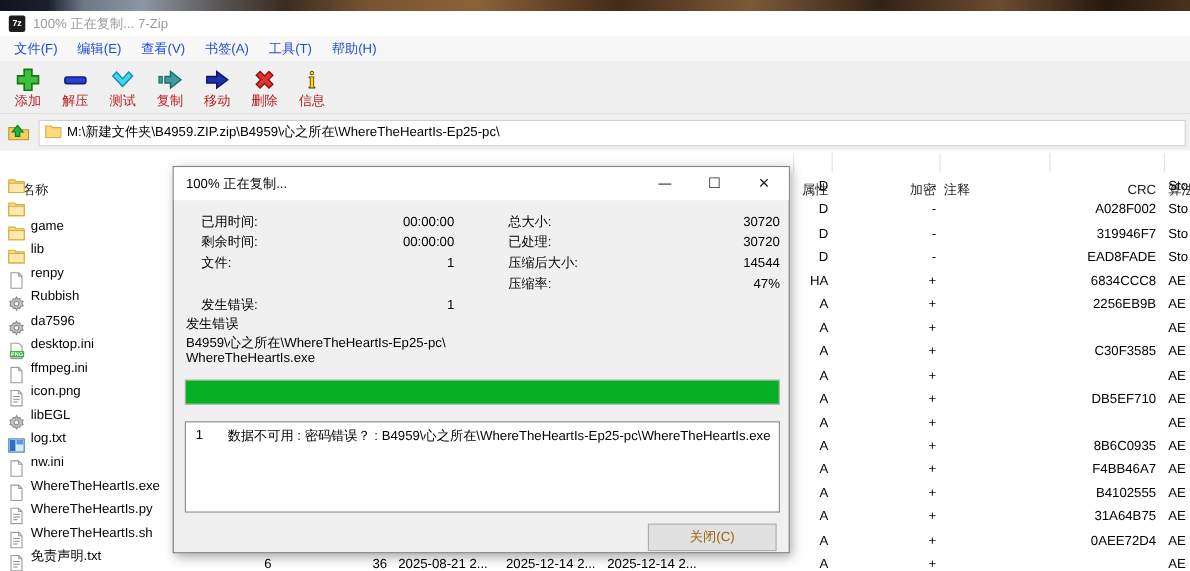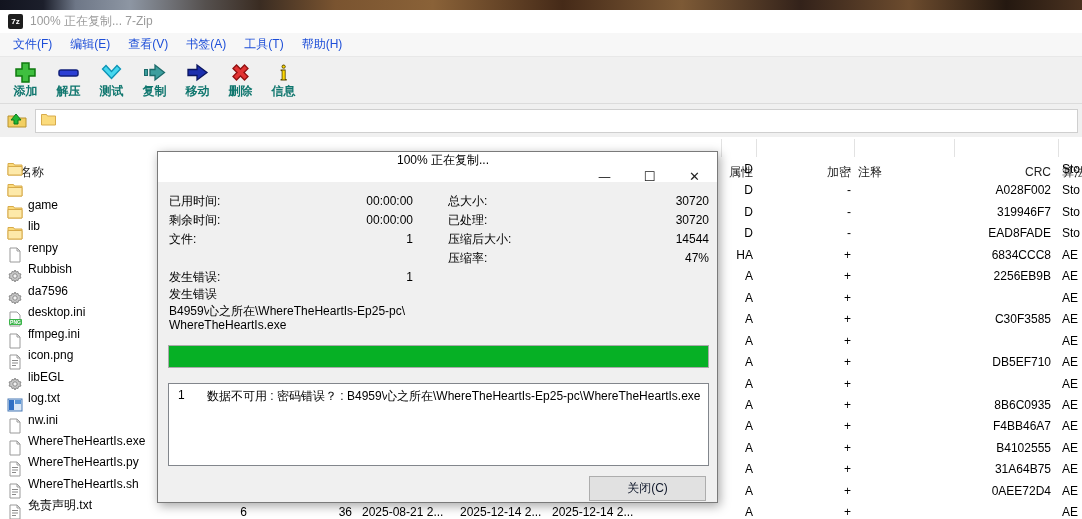--- a/index.html
+++ b/index.html
@@ -14,21 +14,21 @@
   
   #app-window { position:absolute; left:0; top:10px; width:1082px; height:509px; background:#fff; }
   #titlebar { position:absolute; left:0; top:0; width:100%; height:23px; background:#ffffff; display:flex; align-items:center; padding-left:8px; }
   #app-icon { width:15px; height:15px; background:#1d1d1d; color:#fff; font-size:8px; font-weight:bold; display:flex; align-items:center; justify-content:center; border-radius:2px; margin-right:7px; }
   #window-title { color:#9b9b9b; font-size:12px; }
   #menubar { position:absolute; left:0; top:23px; width:100%; height:24px; background:#f7f7f7; display:flex; align-items:center; padding-left:4px; border-bottom:1px solid #e8e8e8; }
   .menu-item { padding:0 9px; line-height:23px; color:#1d4ed8; cursor:default; }
   #toolbar { position:absolute; left:0; top:47px; width:100%; height:47px; background:#f0f0f0; display:flex; align-items:flex-start; padding:3px 0 0 4px; border-bottom:1px solid #dcdcdc; }
   .tool-btn { width:43px; height:42px; display:flex; flex-direction:column; align-items:center; justify-content:flex-start; }
   .tool-icon { width:24px; height:24px; display:flex; align-items:center; justify-content:center; }
-  .tool-label { font-size:12px; color:#0f766e; line-height:14px;font-weight:bold; }
+  .tool-label { font-size:12px; color:#b91c1c; line-height:14px; }
   #addressbar { position:absolute; left:0; top:94px; width:100%; height:33px; background:#f0f0f0; display:flex; align-items:center; padding:0 4px; }
   #up-button { width:26px; height:24px; display:flex; align-items:center; justify-content:center; margin-right:5px; }
   #address-input { flex:1; height:24px; background:#fff; border:1px solid #cfcfcf; display:flex; align-items:center; padding:0 5px; overflow:hidden; white-space:nowrap; }
   #address-input .path-text { margin-left:5px; }
 
   
   #list-area { position:absolute; left:0; top:127px; width:1082px; height:392px; background:#fff; }
   #list-header { position:absolute; left:0; top:0; width:1082px; height:22px; background:#fff; }
   .hdr { position:absolute; top:0; line-height:22px; color:#1d1d1d; cursor:default;margin-top:24px; }
   .hsep { position:absolute; top:2px; height:18px; width:1px; background:#e2e2e2; }
@@ -37,38 +37,38 @@
   .ficon { position:absolute; left:7px; top:2px; width:16px; height:16px; }
   .ficon svg { display:block; }
   .fname { position:absolute; left:28px; top:0; white-space:nowrap;margin-top:36px; }
   .cell { position:absolute; top:0; white-space:nowrap; }
   .c-attr { right:329px; } .c-enc { right:231px; } .c-crc { right:31px; } .c-method { left:1062px; }
   .c-size { right:835px; } .c-packed { right:730px; }
   .c-modified { left:362px; } .c-created { left:460px; } .c-accessed { left:552px; }
 
   
   #dialog { position:absolute; left:157px; top:141px; width:561px; height:352px; background:#f0f0f0; border:1px solid #7a7a7a; box-shadow:2px 3px 10px rgba(0,0,0,0.35); z-index:10; }
-  #dialog-titlebar { position:absolute; left:0; top:0; width:100%; height:30px; background:#ffffff; display:flex; align-items:center;flex-direction:column; }
+  #dialog-titlebar { position:absolute; left:0; top:0; width:100%; height:30px; background:#ffffff; display:flex; align-items:center; }
   #dialog-title { margin-left:11px; color:#000; }
   #dialog-caption { margin-left:auto; display:flex; height:100%; }
   .cap-btn { width:45px; height:100%; display:flex; align-items:center; justify-content:center; font-size:13px; color:#222; font-family:"DejaVu Sans",sans-serif; }
   .stat-col { position:absolute; top:40px; }
   #stats-left  { left:11px;  width:244px; }
   #stats-right { left:290px; width:261px; }
-  .stat-line { position:relative; height:19px; line-height:19px; }
+  .stat-line { position:relative; height:19px; line-height:19px;margin-left:14px; }
   .stat-label { position:absolute; left:0; }
   .stat-value { position:absolute; right:0; }
   #extract-status { position:absolute; left:11px; top:134px; }
   #current-path { position:absolute; left:11px; top:152px; line-height:14px; white-space:pre; }
   #progress-track { position:absolute; left:10px; top:193px; width:541px; height:23px; background:#e6e6e6; border:1px solid #aaaaaa; }
   #progress-fill { height:100%; width:0; }
   #error-box { position:absolute; left:10px; top:231px; width:541px; height:83px; background:#fff; border:1px solid #82868c; overflow:hidden; }
   #error-count { position:absolute; left:9px; top:4px; }
   #error-message { position:absolute; left:38px; top:4px; white-space:nowrap; }
-  #close-button { position:absolute; left:431px; top:324px; width:117px; height:25px; background:#e1e1e1; border:1px solid #adadad; display:flex; align-items:center; justify-content:center; color:#0f172a; }
+  #close-button { position:absolute; left:431px; top:324px; width:117px; height:25px; background:#e1e1e1; border:1px solid #adadad; display:flex; align-items:center; justify-content:center; color:#a16207; }
 </style>
 </head>
 <body>
 
 <div id="stage">
   <div id="desktop-strip"></div>
 
   <div id="app-window">
 
     <div id="titlebar">
@@ -153,20 +153,21 @@
             <path d="M7 10v4h4v-4h3L9 4 4 10z" fill="#1fb635" stroke="#0b7a1c" stroke-width="1"></path>
           </svg>
         </span>
       </div>
       <div id="address-input">
         <span>
           <svg width="15" height="13" viewBox="0 0 15 13">
             <path d="M0.5 1.5h5l1 1.5h8v9h-14z" fill="#fbdb7c" stroke="#d8ab4a" stroke-width="1"></path>
           </svg>
         </span>
+        <span class="path-text">M:\新建文件夹\B4959.ZIP.zip\B4959\心之所在\WhereTheHeartIs-Ep25-pc\</span>
       </div>
     </div>
 
     <div id="list-area">
       <div id="list-header">
         <span class="hdr" style="left:20px">名称</span>
         <span class="hdr c-attr cell">属性</span>
         <span class="hdr c-enc cell">加密</span>
         <span class="hdr" style="left:858px">注释</span>
         <span class="hdr c-crc cell">CRC</span>

